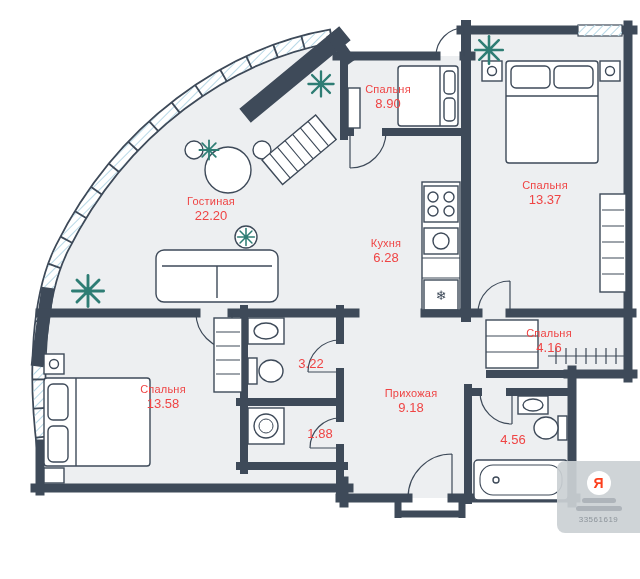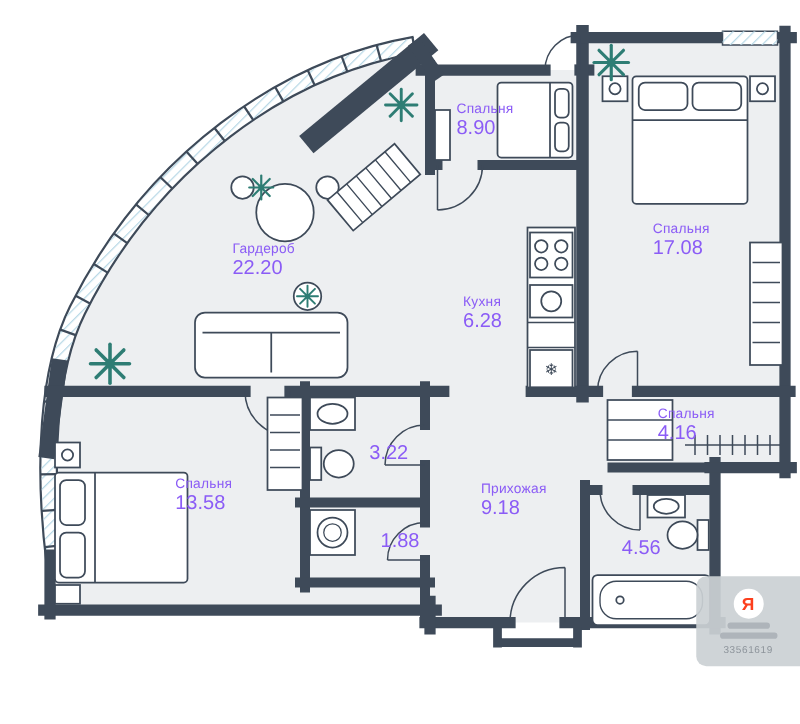--- a/index.html
+++ b/index.html
@@ -1,22 +1,22 @@
 <!DOCTYPE html>
 <html><head>
 <meta charset="utf-8">
 <style>
   html,body{margin:0;padding:0;background:#ffffff;}
   .stage{position:relative;width:640px;height:579px;background:#ffffff;
          font-family:"Liberation Sans",sans-serif;overflow:hidden;}
   .stage svg{position:absolute;left:0;top:0;}
-  .room-label{position:absolute;transform:translate(-50%,-50%);
-              color:#8b5cf6;pointer-events:none;white-space:nowrap;}
+  .room-label{position:absolute;transform:translate(-50%,-50%);text-align:center;
+              color:#ef4444;pointer-events:none;white-space:nowrap;}
   .room-label .rname{font-size:11px;letter-spacing:.2px;}
-  .room-label .rarea{font-size:16px;margin-top:1px;}
+  .room-label .rarea{font-size:13px;margin-top:1px;}
   .watermark{position:absolute;left:557px;top:461px;width:83px;height:72px;
              background:rgba(203,208,212,.92);border-radius:8px 0 0 8px;
              display:flex;flex-direction:column;align-items:center;justify-content:center;gap:3px;}
   .wm-logo{width:24px;height:24px;border-radius:50%;background:#ffffff;color:#fc3f1d;
            font-weight:bold;font-size:14px;line-height:24px;text-align:center;}
   .wm-bar{height:5px;border-radius:3px;background:#aeb4ba;}
   .wm-bar.b1{width:34px;} .wm-bar.b2{width:46px;}
   .wm-num{font-size:8px;color:#8d949b;letter-spacing:.5px;margin-top:1px;}
 </style>
 </head>
@@ -206,24 +206,24 @@
   <use href="#plant-sym" transform="translate(209,150) scale(0.8)"></use>
   <use href="#plant-sym" transform="translate(246,237) scale(0.7)"></use>
 </svg>
 
 <div class="room-label" style="left:388px;top:97px">
   <div class="rname">Спальня</div>
   <div class="rarea">8.90</div>
 </div>
 <div class="room-label" style="left:545px;top:193px">
   <div class="rname">Спальня</div>
-  <div class="rarea">17.08</div>
+  <div class="rarea">13.37</div>
 </div>
 <div class="room-label" style="left:211px;top:209px">
-  <div class="rname">Гардероб</div>
+  <div class="rname">Гостиная</div>
   <div class="rarea">22.20</div>
 </div>
 <div class="room-label" style="left:386px;top:251px">
   <div class="rname">Кухня</div>
   <div class="rarea">6.28</div>
 </div>
 <div class="room-label" style="left:163px;top:397px">
   <div class="rname">Спальня</div>
   <div class="rarea">13.58</div>
 </div>

